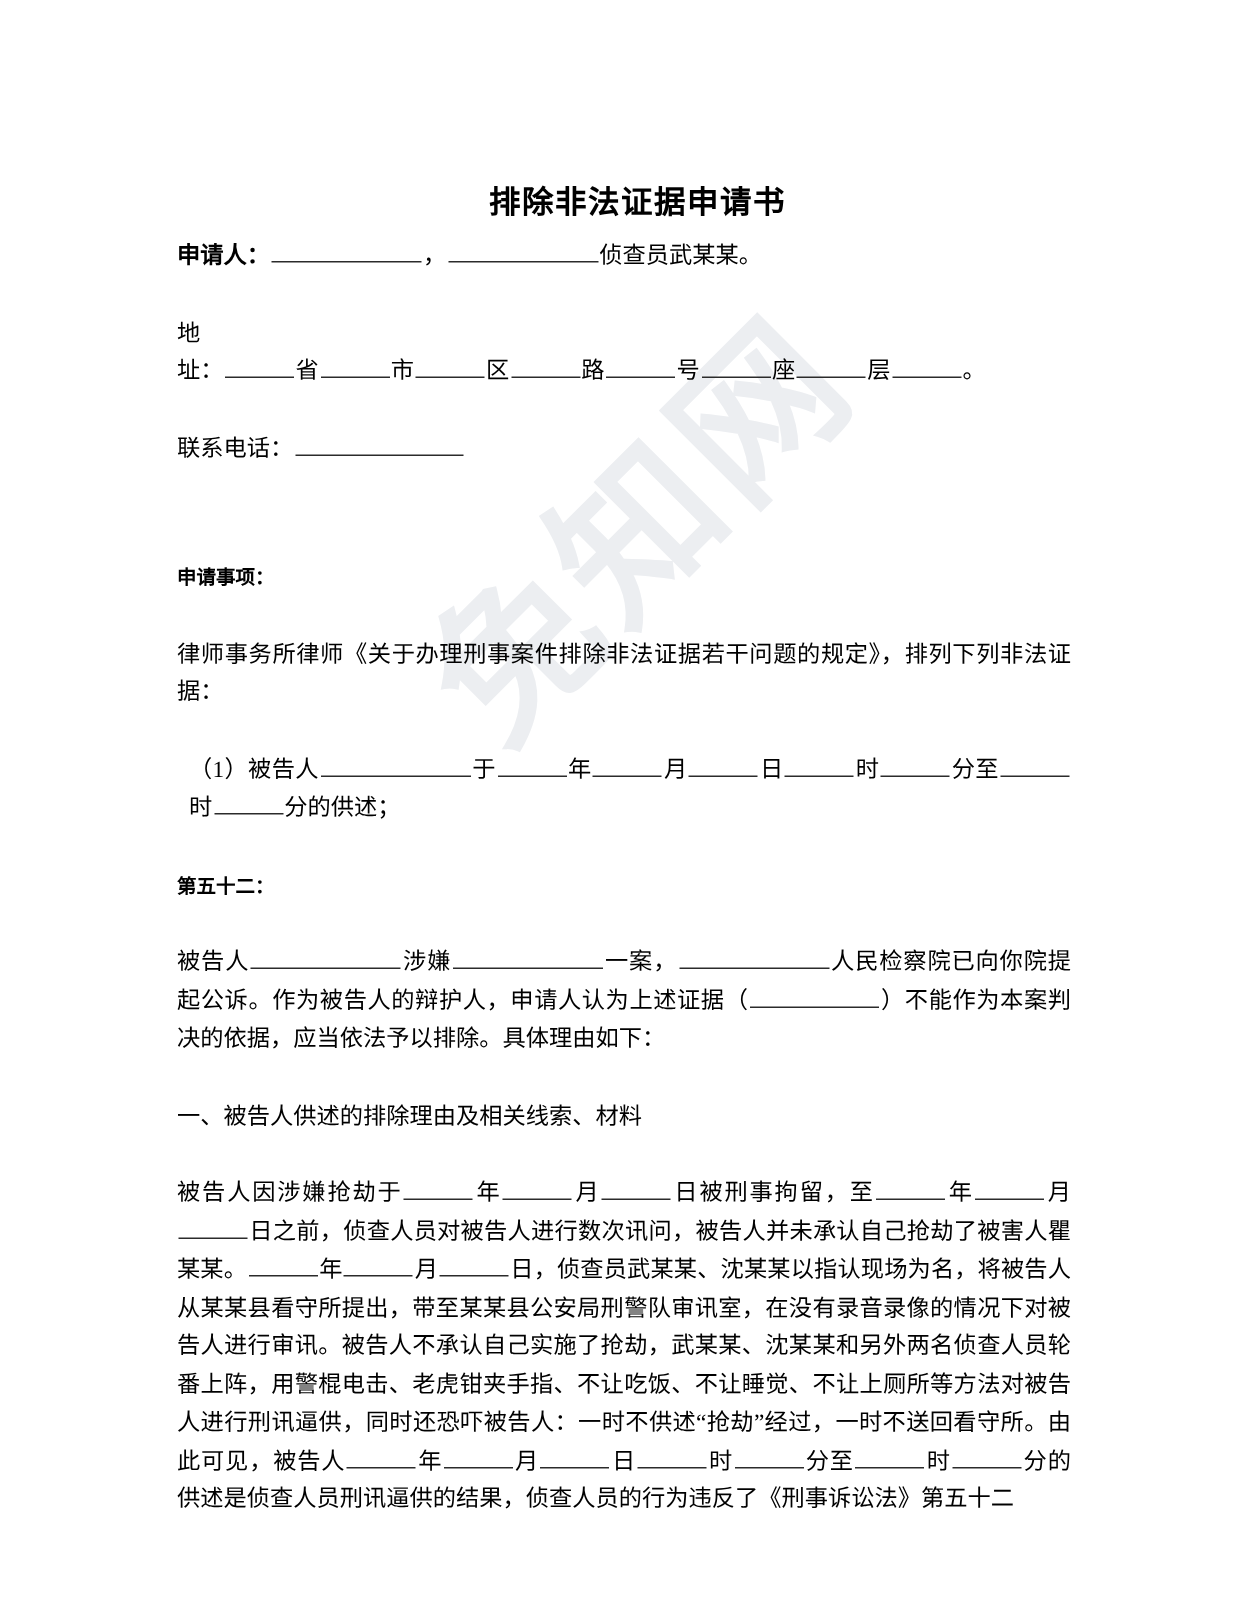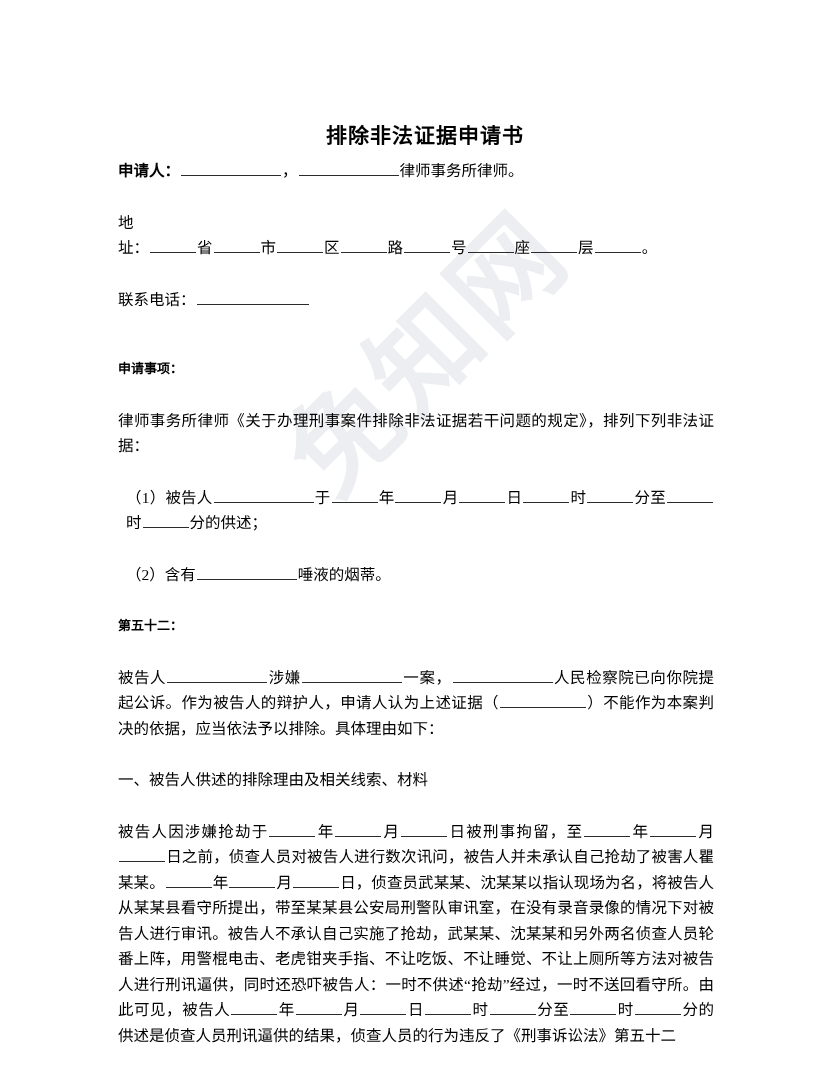--- a/index.html
+++ b/index.html
@@ -72,21 +72,21 @@
   }
   p.para {
     margin: 0 0 0 0;
     font-size: 15.5px;
     line-height: 25.5px;
     text-align: justify;
     text-justify: inter-ideograph;
     word-break: break-all;
   }
   p.gap-md { margin-bottom: 26px; }
-  p.gap-lg { margin-bottom: 44px; }
+  p.gap-lg { margin-bottom: 60px; }
   .bold {
     font-family: "Liberation Sans", "DejaVu Sans", sans-serif;
     font-weight: 700;
   }
   .heading {
     font-family: "Liberation Sans", "DejaVu Sans", sans-serif;
     font-weight: 700;
     font-size: 13px;
     line-height: 25.5px;
     margin: 0;
@@ -114,21 +114,21 @@
     <span>免知网</span>
   </div>
 
   <div class="content">
 
     <h1 class="doc-title">排除非法证据申请书</h1>
 
     <div class="body-block">
 
       <p class="para gap-md">
-        <span class="bold">申请人：</span><span class="blank b-lg"></span><span>，</span><span class="blank b-lg"></span><span>律师事务所律师。</span>
+        <span class="bold">申请人：</span><span class="blank b-lg"></span><span>，</span><span class="blank b-lg"></span><span>侦查员武某某。</span>
       </p>
 
       <p class="para">
         <span>地</span>
       </p>
       <p class="para gap-md">
         <span>址：</span><span class="blank b-sm"></span><span>省</span><span class="blank b-sm"></span><span>市</span><span class="blank b-sm"></span><span>区</span><span class="blank b-sm"></span><span>路</span><span class="blank b-sm"></span><span>号</span><span class="blank b-sm"></span><span>座</span><span class="blank b-sm"></span><span>层</span><span class="blank b-sm"></span><span>。</span>
       </p>
 
       <p class="para gap-lg">
@@ -136,23 +136,20 @@
       </p>
 
       <p class="heading gap-md">申请事项：</p>
 
       <p class="para gap-md">律师事务所律师《关于办理刑事案件排除非法证据若干问题的规定》，排列下列非法证据：</p>
 
       <p class="para indent gap-md">
         <span>（1）</span><span>被告人</span><span class="blank b-lg"></span><span>于</span><span class="blank b-sm"></span><span>年</span><span class="blank b-sm"></span><span>月</span><span class="blank b-sm"></span><span>日</span><span class="blank b-sm"></span><span>时</span><span class="blank b-sm"></span><span>分</span><span>至</span><span class="blank b-sm"></span><span>时</span><span class="blank b-sm"></span><span>分的供述；</span>
       </p>
 
-      <p class="para indent gap-md">
-        <span>（2）</span><span>含有</span><span class="blank b-lg"></span><span>唾液的烟蒂。</span>
-      </p>
 
       <p class="heading gap-md">第五十二：</p>
 
       <p class="para gap-md">
         <span>被告人</span><span class="blank b-lg"></span><span>涉嫌</span><span class="blank b-lg"></span><span>一案，</span><span class="blank b-lg"></span><span>人民检察院已向你院提起公诉。作为被告人的辩护人，申请人认为上述证据（</span><span class="blank b-md"></span><span>）不能作为本案判决的依据，应当依法予以排除。具体理由如下：</span>
       </p>
 
       <p class="para gap-md">一、被告人供述的排除理由及相关线索、材料</p>
 
       <p class="para">

